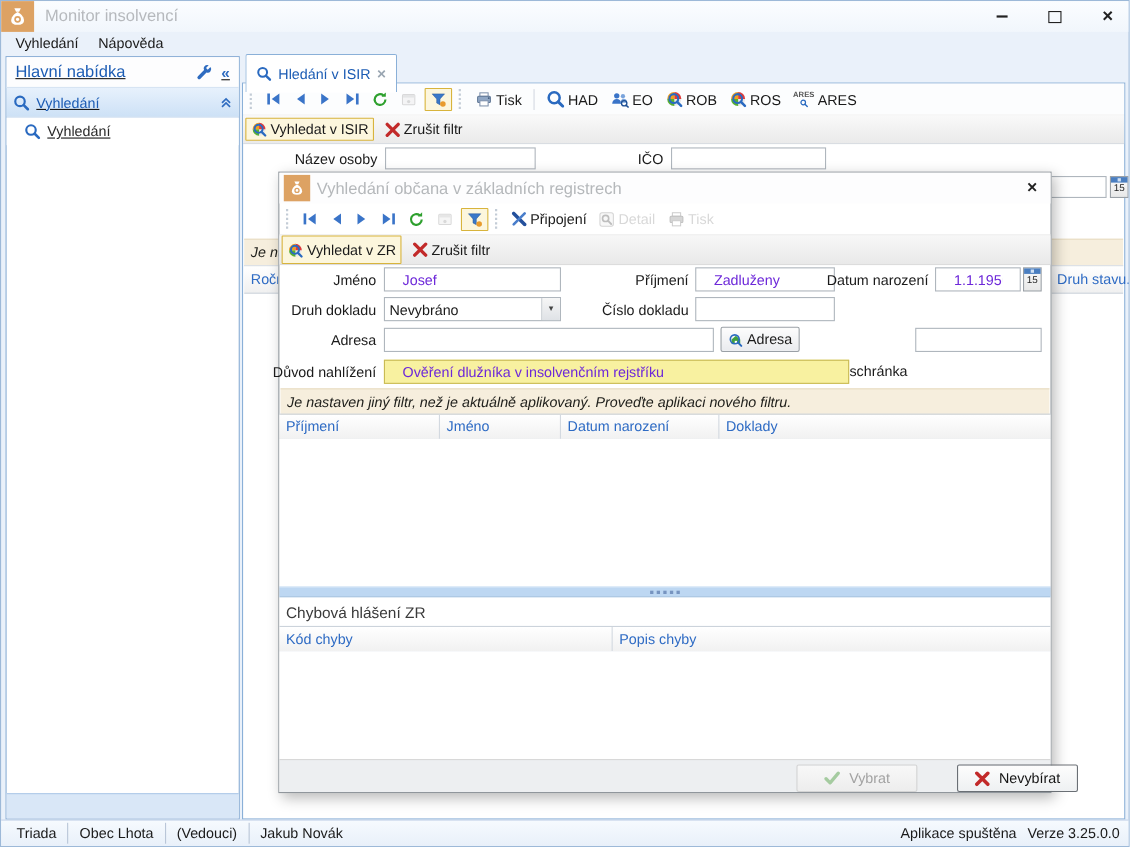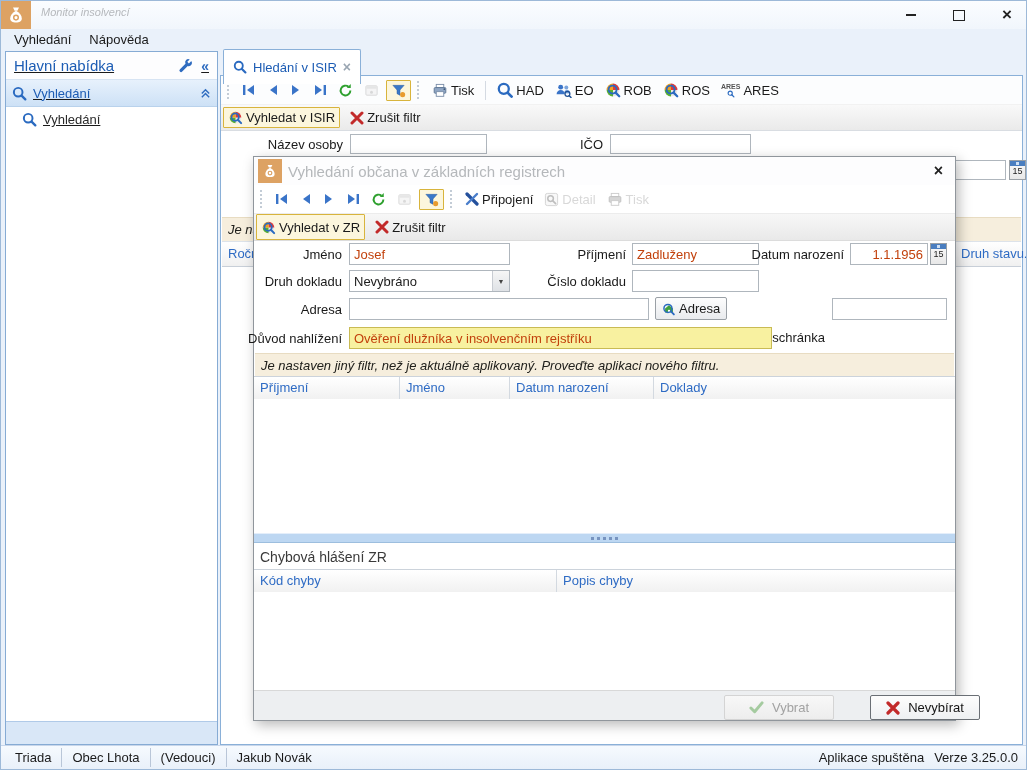--- a/index.html
+++ b/index.html
@@ -3,21 +3,21 @@
 <meta charset="utf-8">
 <style>
   html,body{margin:0;padding:0;background:#d6e4f2;font-family:"Liberation Sans",sans-serif;}
   #root{position:relative;width:1027px;height:770px;background:#eaf1fa;overflow:hidden;
         border:1px solid #9db9d8;box-sizing:border-box;font-size:13px;color:#1a1a1a;}
   
   .titlebar{position:absolute;left:0;top:0;width:100%;height:28px;
             background:linear-gradient(#fbfdff,#f1f6fc);}
   .app-icon{position:absolute;left:0;top:0;width:30px;height:28px;background:#dda263;
             display:flex;align-items:center;justify-content:center;}
-  .title-text{position:absolute;left:40px;top:5px;font-size:11px;color:#b6b9bd;font-style:italic;}
+  .title-text{position:absolute;left:40px;top:5px;font-size:15px;color:#b6b9bd;}
   .win-controls{position:absolute;right:10px;top:0;height:28px;display:flex;align-items:center;gap:30px;}
   .wc{width:18px;height:18px;display:flex;align-items:center;justify-content:center;color:#222;cursor:default;}
   .wc-min i{display:block;width:10px;border-bottom:2px solid #222;}
   .wc-max i{display:block;width:10px;height:9px;border:1.5px solid #222;}
   .wc-close{font-size:17px;font-weight:bold;}
   
   .menubar{position:absolute;left:4px;top:28px;right:4px;height:21px;display:flex;align-items:center;}
   .menu-item{padding:2px 9px;}
   
   .sidebar{position:absolute;left:4px;top:50px;width:213px;height:694px;background:#fff;
@@ -40,21 +40,21 @@
   .grip{width:3px;height:18px;border-left:2px dotted #c3ccd6;margin:0 3px;}
   .tsep{width:1px;height:19px;background:#d4dae2;margin:0 4px;}
   .tbtn{display:flex;align-items:center;gap:3px;padding:2px 4px;}
   .hl{border:1px solid #d8b43c;background:#fcf6dd;border-radius:1px;}
   .disabled{filter:grayscale(1) opacity(.45);}
   .dis-text{color:#a8a8a8;}
   .filterbar{height:25px;display:flex;align-items:center;gap:6px;padding-left:2px;
              background:linear-gradient(#f9f9f9,#eaeaea);border-top:1px solid #f2f2f2;border-bottom:1px solid #d9dde2;}
   .label{white-space:nowrap;}
   .tin{height:20px;border:1px solid #afb6bd;box-sizing:border-box;font:13px "Liberation Sans",sans-serif;
-       padding:1px 4px;background:#fff;color:#c2410c;}
+       padding:1px 16px;background:#fff;color:#6d28d9;}
   
   .m-abs{position:absolute;}
   .infobar{position:absolute;left:1px;right:1px;height:23px;background:#f6eedd;border-top:1px solid #e8dcc2;
            border-bottom:1px solid #e0d4ba;display:flex;align-items:center;padding-left:6px;
            font-style:italic;color:#20201c;overflow:hidden;white-space:nowrap;}
   .ghead{position:absolute;left:1px;right:1px;height:24px;background:linear-gradient(#ffffff,#f0f0f0);
          border-bottom:1px solid #c8cfd8;border-top:1px solid #dde3ea;color:#2e6bc4;}
   .ghead span{position:absolute;top:4px;white-space:nowrap;}
   
   .cal{width:17px;height:20px;border:1px solid #9aa0a6;background:linear-gradient(#fafafa,#e8e8e8);

